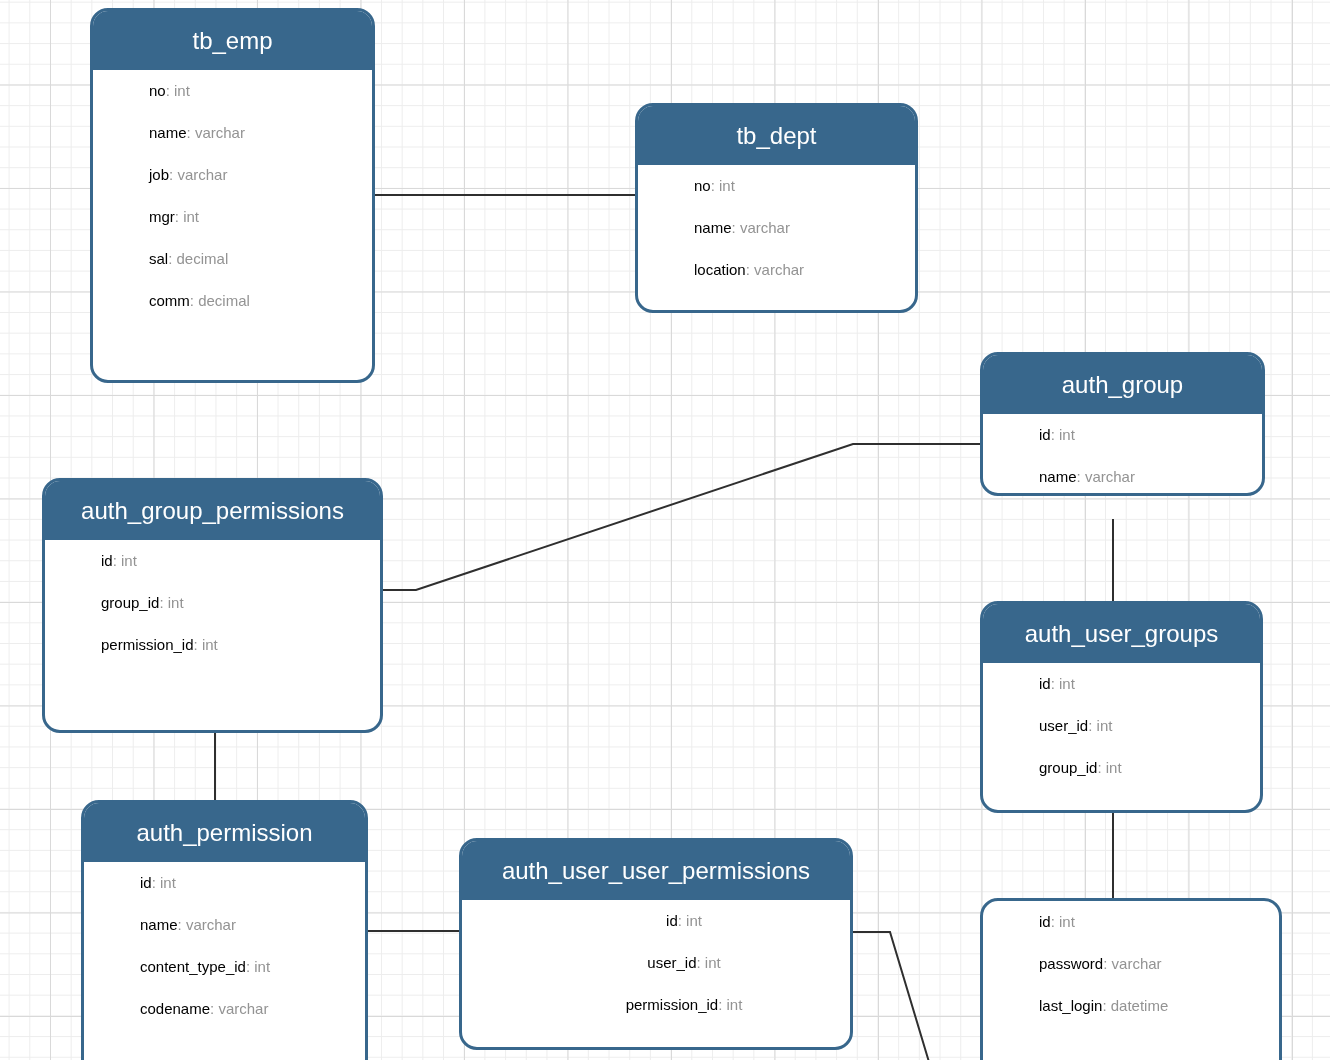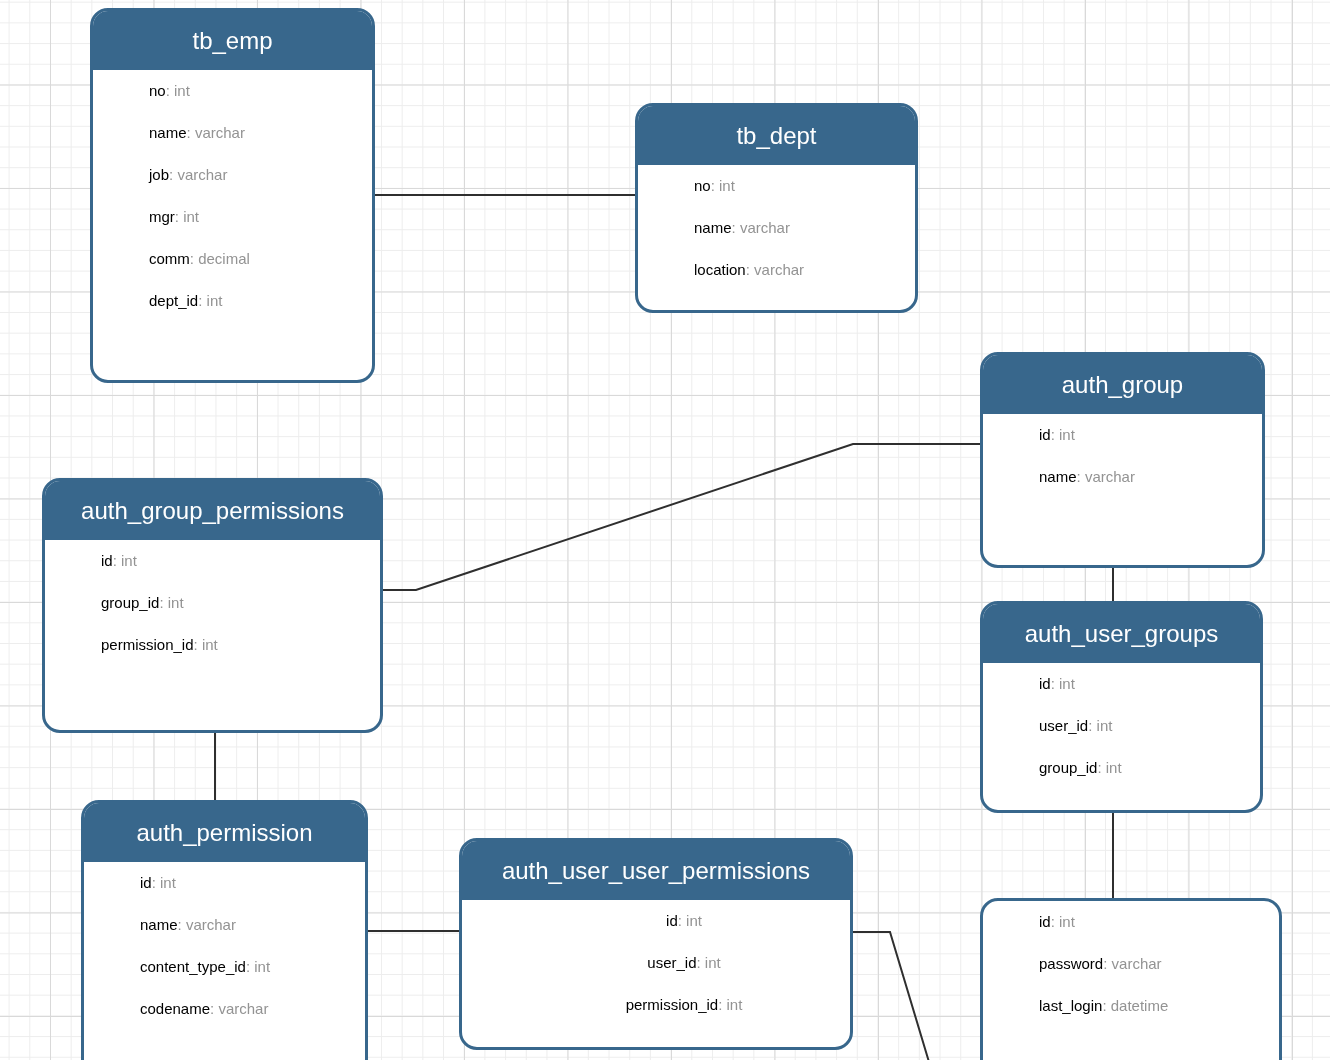--- a/index.html
+++ b/index.html
@@ -100,35 +100,35 @@
   <div id="nodes-layer">
       <div class="table-node" style="left: 90px; top: 8px; width: 285px; height: 375px;">
         <div class="table-header">
           <span class="table-title">tb_emp</span>
         </div>
         <div class="table-body">
           <div class="field-row"><span class="field-name">no</span><span class="field-sep">: </span><span class="field-type">int</span></div>
           <div class="field-row"><span class="field-name">name</span><span class="field-sep">: </span><span class="field-type">varchar</span></div>
           <div class="field-row"><span class="field-name">job</span><span class="field-sep">: </span><span class="field-type">varchar</span></div>
           <div class="field-row"><span class="field-name">mgr</span><span class="field-sep">: </span><span class="field-type">int</span></div>
+          <div class="field-row"><span class="field-name">sal</span><span class="field-sep">: </span><span class="field-type">decimal</span></div>
           <div class="field-row"><span class="field-name">comm</span><span class="field-sep">: </span><span class="field-type">decimal</span></div>
-          <div class="field-row"><span class="field-name">dept_id</span><span class="field-sep">: </span><span class="field-type">int</span></div>
         </div>
       </div>
       <div class="table-node" style="left: 635px; top: 103px; width: 283px; height: 210px;">
         <div class="table-header">
           <span class="table-title">tb_dept</span>
         </div>
         <div class="table-body">
           <div class="field-row"><span class="field-name">no</span><span class="field-sep">: </span><span class="field-type">int</span></div>
           <div class="field-row"><span class="field-name">name</span><span class="field-sep">: </span><span class="field-type">varchar</span></div>
           <div class="field-row"><span class="field-name">location</span><span class="field-sep">: </span><span class="field-type">varchar</span></div>
         </div>
       </div>
-      <div class="table-node" style="left: 980px; top: 352px; width: 285px; height: 216px;">
+      <div class="table-node" style="left: 980px; top: 352px; width: 285px; height: 144px;">
         <div class="table-header">
           <span class="table-title">auth_group</span>
         </div>
         <div class="table-body">
           <div class="field-row"><span class="field-name">id</span><span class="field-sep">: </span><span class="field-type">int</span></div>
           <div class="field-row"><span class="field-name">name</span><span class="field-sep">: </span><span class="field-type">varchar</span></div>
         </div>
       </div>
       <div class="table-node" style="left: 42px; top: 478px; width: 341px; height: 255px;">
         <div class="table-header">

